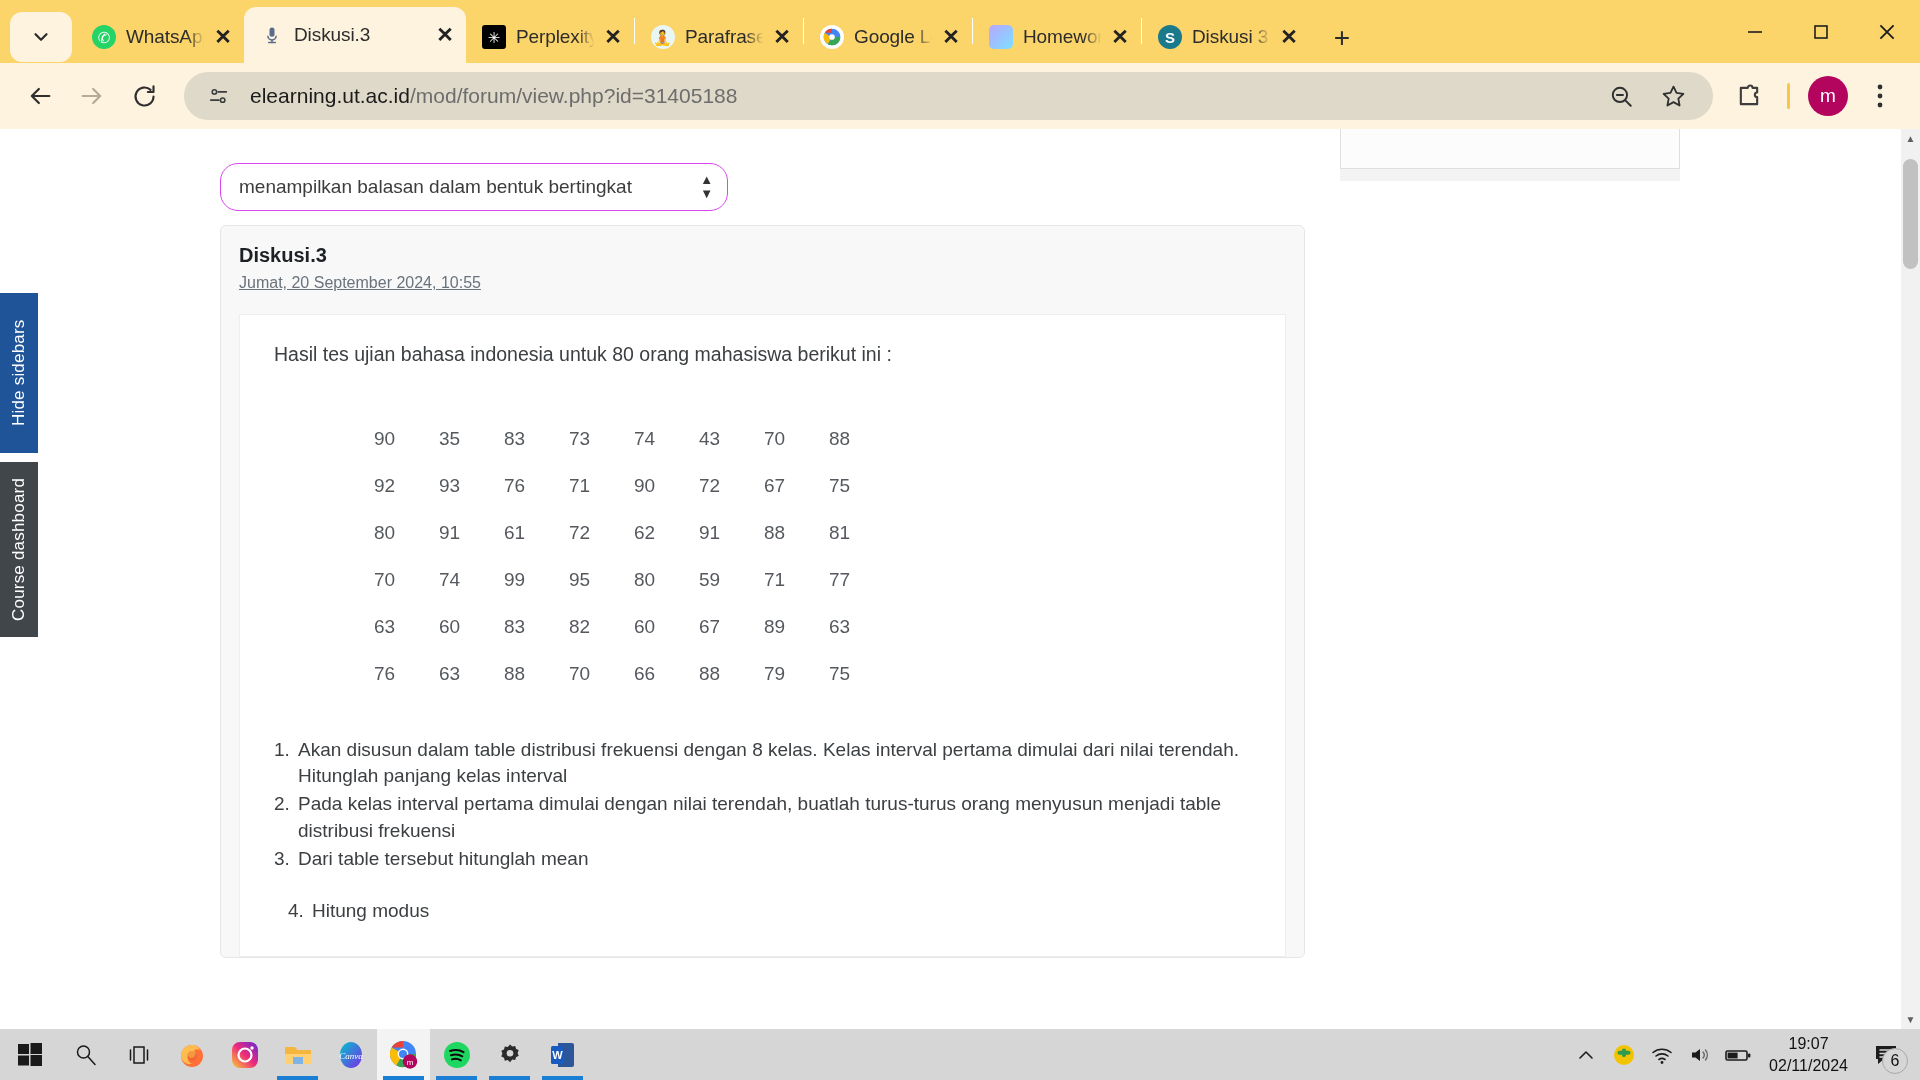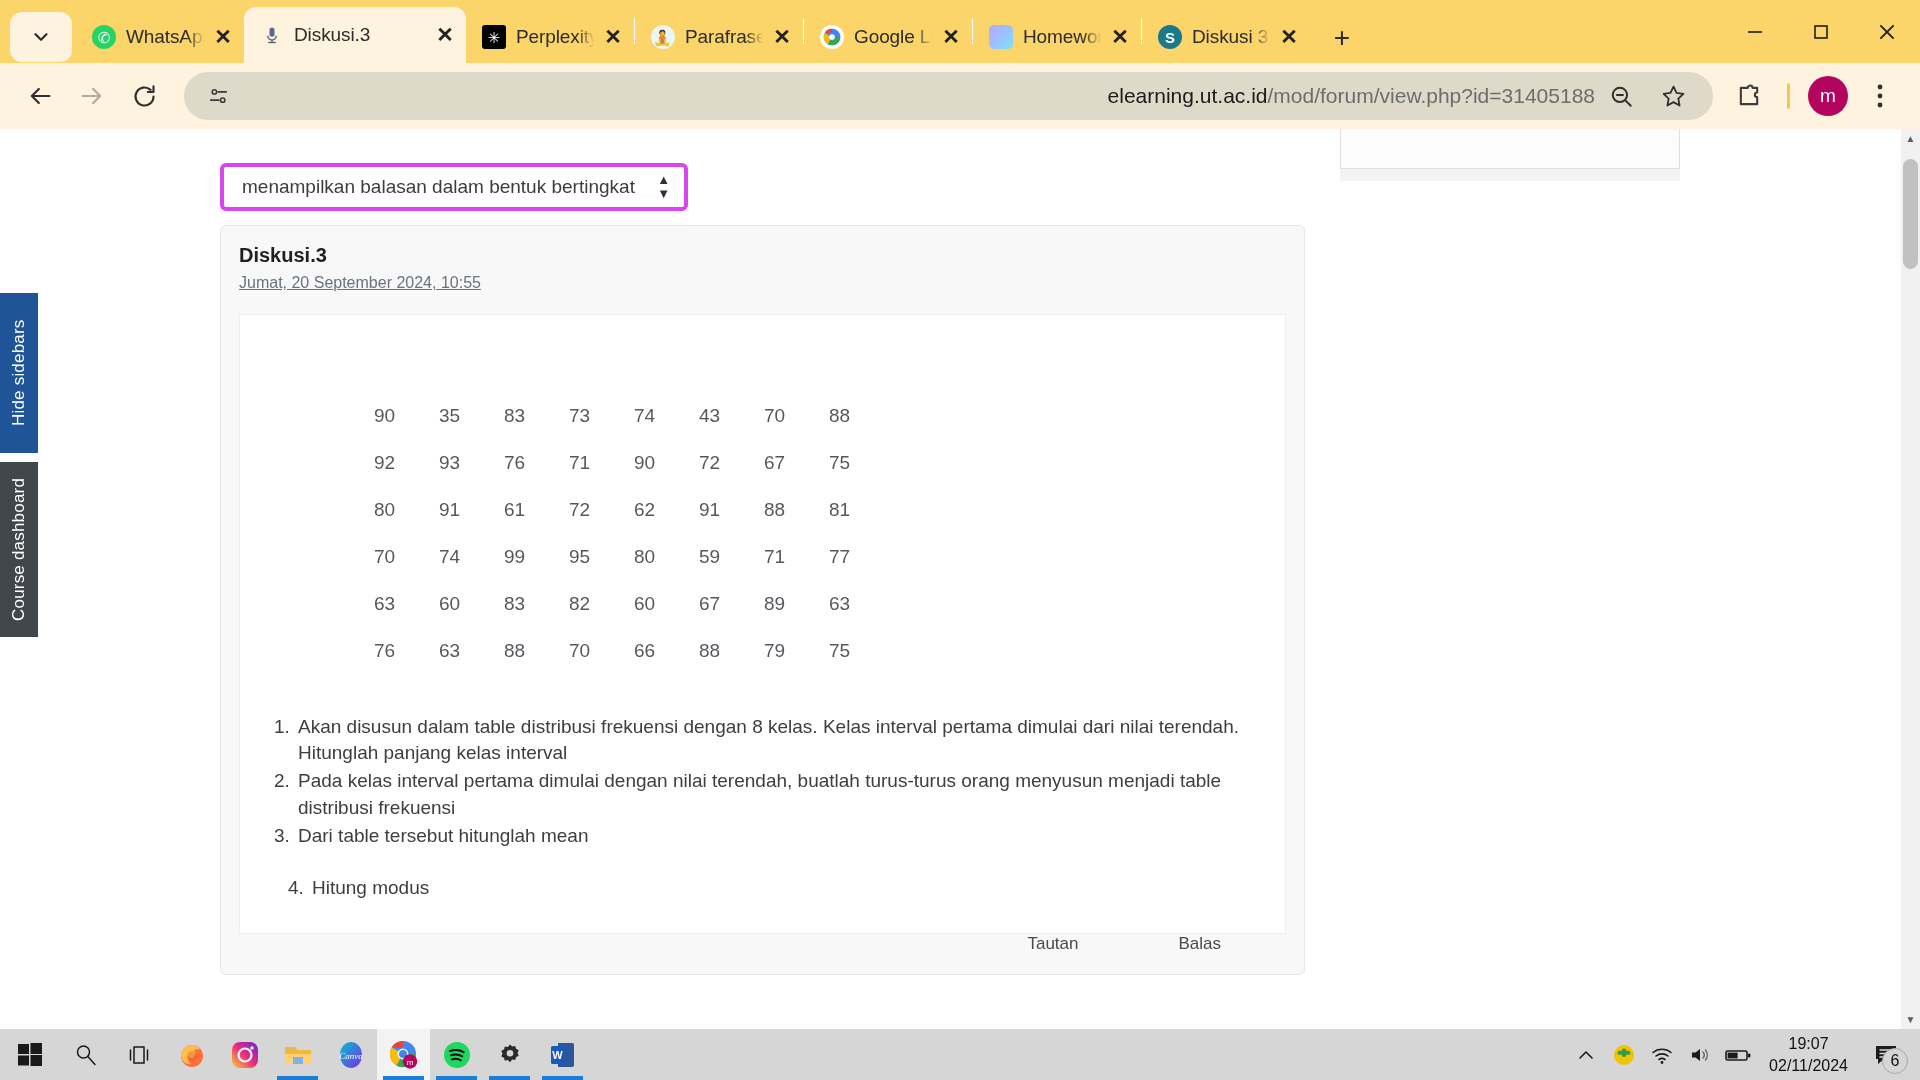--- a/index.html
+++ b/index.html
@@ -132,21 +132,20 @@
   #omnibox {
     flex: 1 1 auto;
     height: 48px;
     margin: 0 10px 0 14px;
     background: #ded9c8;
     border-radius: 24px;
     display: flex;
     align-items: center;
     padding: 0 14px 0 18px;
     min-width: 0;
-    text-align: right;
   }
   #site-info-icon {
     width: 34px; height: 34px; flex: none;
     display: flex; align-items: center; justify-content: center;
     color: #3b3b3b;
   }
   #url-text {
     margin-left: 14px;
     font-size: 21px;
     color: #6d6d6d;
@@ -224,24 +223,24 @@
 
   
   #forum-content {
     position: absolute;
     left: 220px; top: 0;
     width: 1085px;
   }
 
   #display-mode-select {
     margin-top: 34px;
-    width: 468px; height: 48px;
+    width: 508px; height: 48px;
     background: #ffffff;
-    border: 4px solid #d946ef;
-    border-radius: 6px;
+    border: 1px solid #d946ef;
+    border-radius: 18px;
     display: flex; align-items: center;
     padding: 0 14px 0 18px;
     font-size: 19px;
     color: #3d3d3d;
   }
   #display-mode-select .caret {
     margin-left: auto;
     font-size: 13px; color: #333; line-height: 1.05; text-align:center;
   }
 
@@ -537,20 +536,21 @@
       <div id="display-mode-select">
         <span>menampilkan balasan dalam bentuk bertingkat</span>
         <span class="caret">▲<br>▼</span>
       </div>
 
       <div id="post-card">
         <div id="post-title">Diskusi.3</div>
         <div id="post-date">Jumat, 20 September 2024, 10:55</div>
 
         <div id="post-body">
+          <div id="intro-line">Hasil tes  ujian bahasa indonesia untuk 80 orang mahasiswa berikut ini :</div>
 
           <div id="number-grid">
             <div class="num-row">
               <span class="num-cell">90</span>
               <span class="num-cell">35</span>
               <span class="num-cell">83</span>
               <span class="num-cell">73</span>
               <span class="num-cell">74</span>
               <span class="num-cell">43</span>
               <span class="num-cell">70</span>
@@ -621,24 +621,20 @@
               <span class="task-num">3.</span>
               <span class="task-text">Dari table tersebut hitunglah mean</span>
             </div>
             <div class="task-item indented">
               <span class="task-num">4.</span>
               <span class="task-text">Hitung modus</span>
             </div>
           </div>
         </div>
 
-        <div id="post-footer">
-          <span>Tautan</span>
-          <span>Balas</span>
-        </div>
       </div>
     </div>
 
     <div id="scrollbar-track">
       <div class="sb-arrow" style="top:0;">▲</div>
       <div id="scrollbar-thumb"></div>
       <div class="sb-arrow" style="bottom:0;">▼</div>
     </div>
   </div>
 </div>

